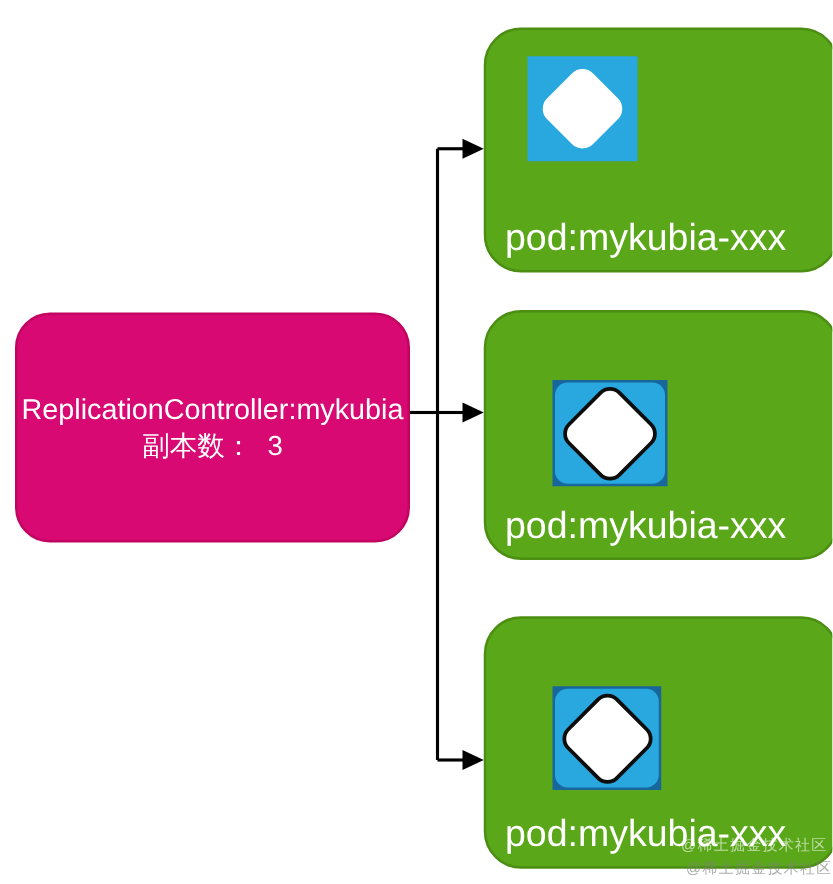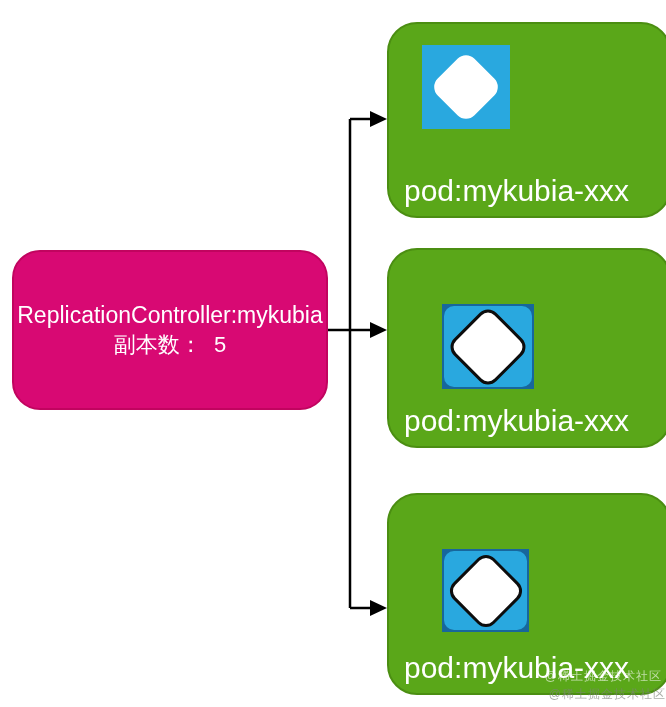--- a/index.html
+++ b/index.html
@@ -2,21 +2,21 @@
 <html style="--magenta: #d80973; --magenta_border: #c1045f; --green: #5aa719; --green_border: #4b8e12; --blue: #29a8df; --blue_dark: #17679c; --arrow: #000000;"><head>
 <meta charset="utf-8">
 <style>
   html,body{margin:0;padding:0;background:#ffffff;}
   #canvas{
     position:relative;width:666px;height:707px;background:#ffffff;overflow:hidden;
     font-family:"Liberation Sans","DejaVu Sans",sans-serif;
   }
   
   .rc-box{
-    position:absolute;left:12px;top:250px;width:316px;height:160px;
+    position:absolute;left:12px;top:250px;width:316px;height:184px;
     background:var(--magenta);border:2px solid var(--magenta_border);
     border-radius:28px;box-sizing:border-box;
     display:flex;flex-direction:column;align-items:center;justify-content:center;
     color:#ffffff;text-align:center;
   }
   .rc-line1{font-size:23px;line-height:30px;white-space:pre;}
   .rc-line2{font-size:22px;line-height:30px;white-space:pre;}
   
   .pod-box{
     position:absolute;left:387px;width:284px;
@@ -63,21 +63,21 @@
     <path d="M350 119 H372" stroke="#000000" stroke-width="2.5" fill="none"></path>
     <path d="M350 330 H372" stroke="#000000" stroke-width="2.5" fill="none"></path>
     <path d="M350 608 H372" stroke="#000000" stroke-width="2.5" fill="none"></path>
     <polygon points="387,119 370,111 370,127" fill="#000000"></polygon>
     <polygon points="387,330 370,322 370,338" fill="#000000"></polygon>
     <polygon points="387,608 370,600 370,616" fill="#000000"></polygon>
   </svg>
 
   <div class="rc-box">
     <div class="rc-line1">ReplicationController:mykubia</div>
-    <div class="rc-line2">副本数：  5</div>
+    <div class="rc-line2">副本数：  3</div>
   </div>
 
   <div class="pod-box p1">
     <div class="pod-icon plain">
       <div class="diamond"></div>
     </div>
     <div class="pod-label">pod:mykubia-xxx</div>
   </div>
 
   <div class="pod-box p2">

